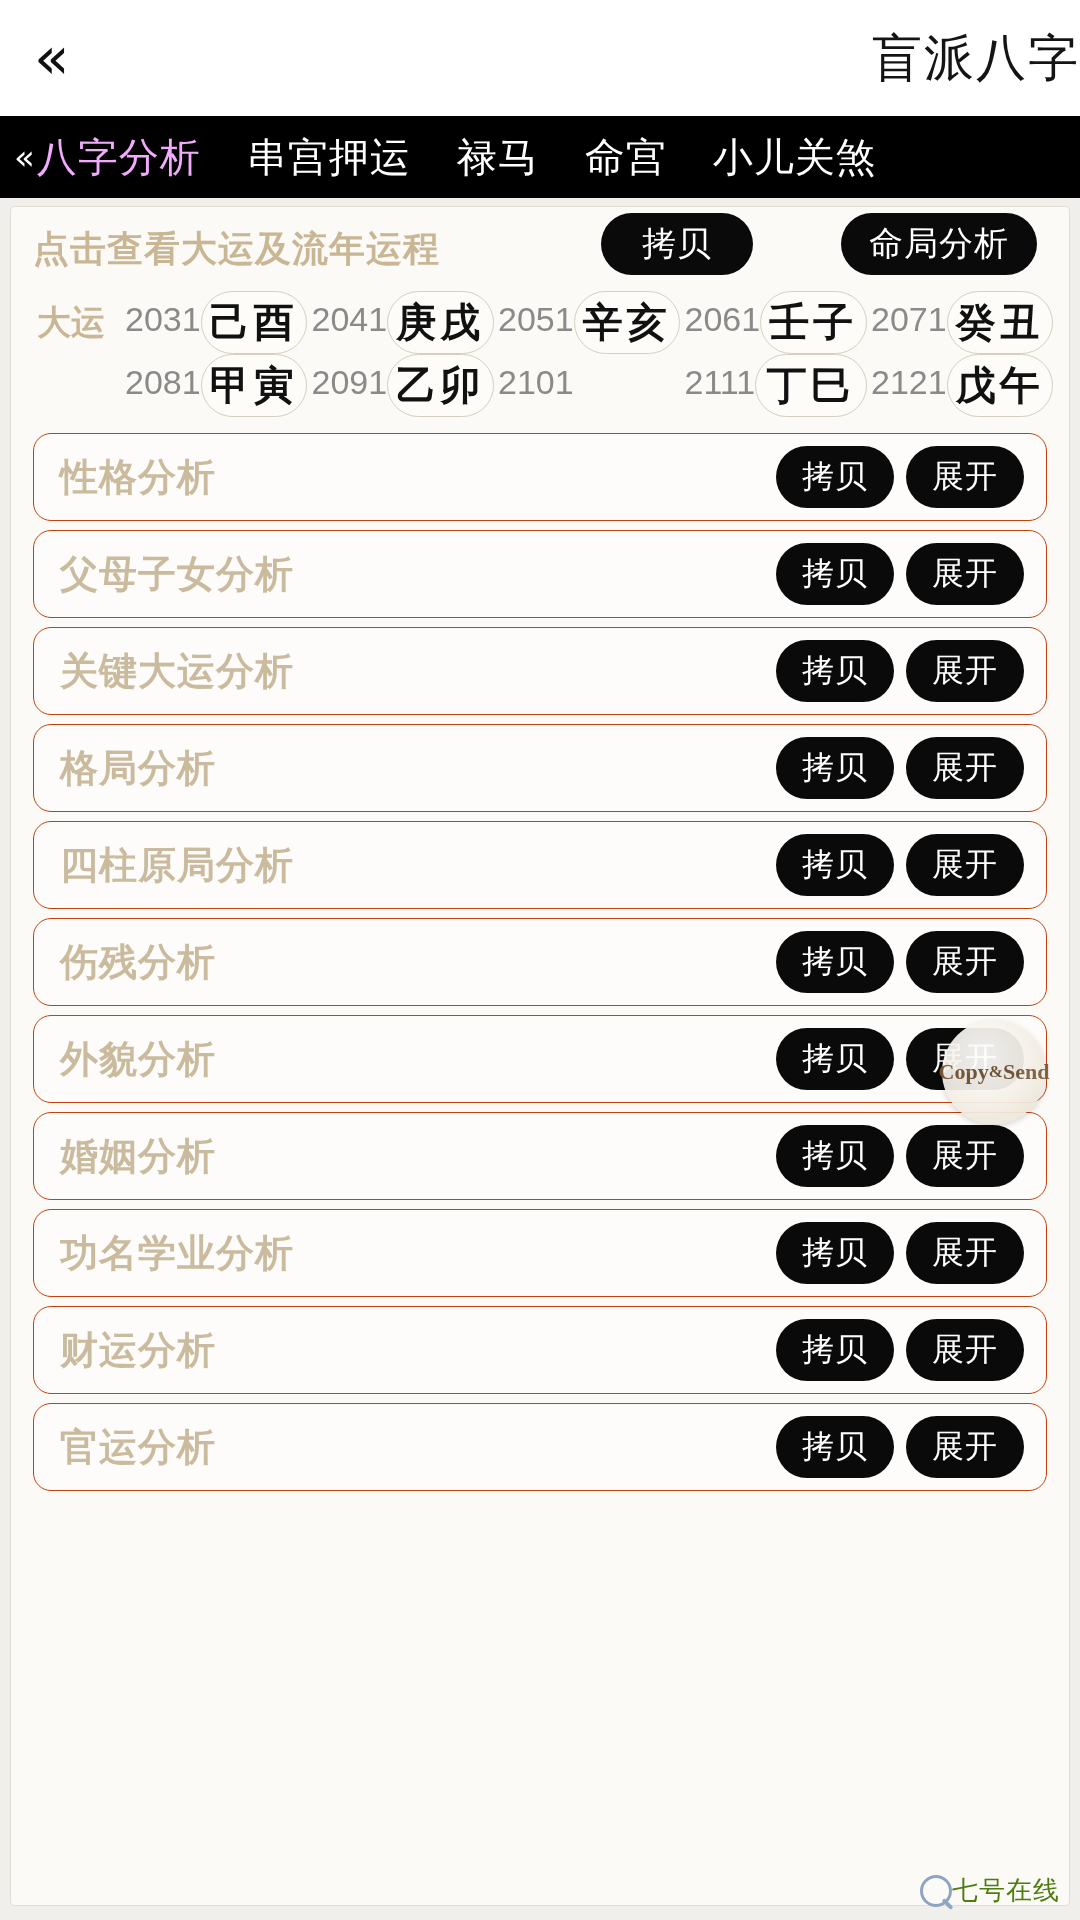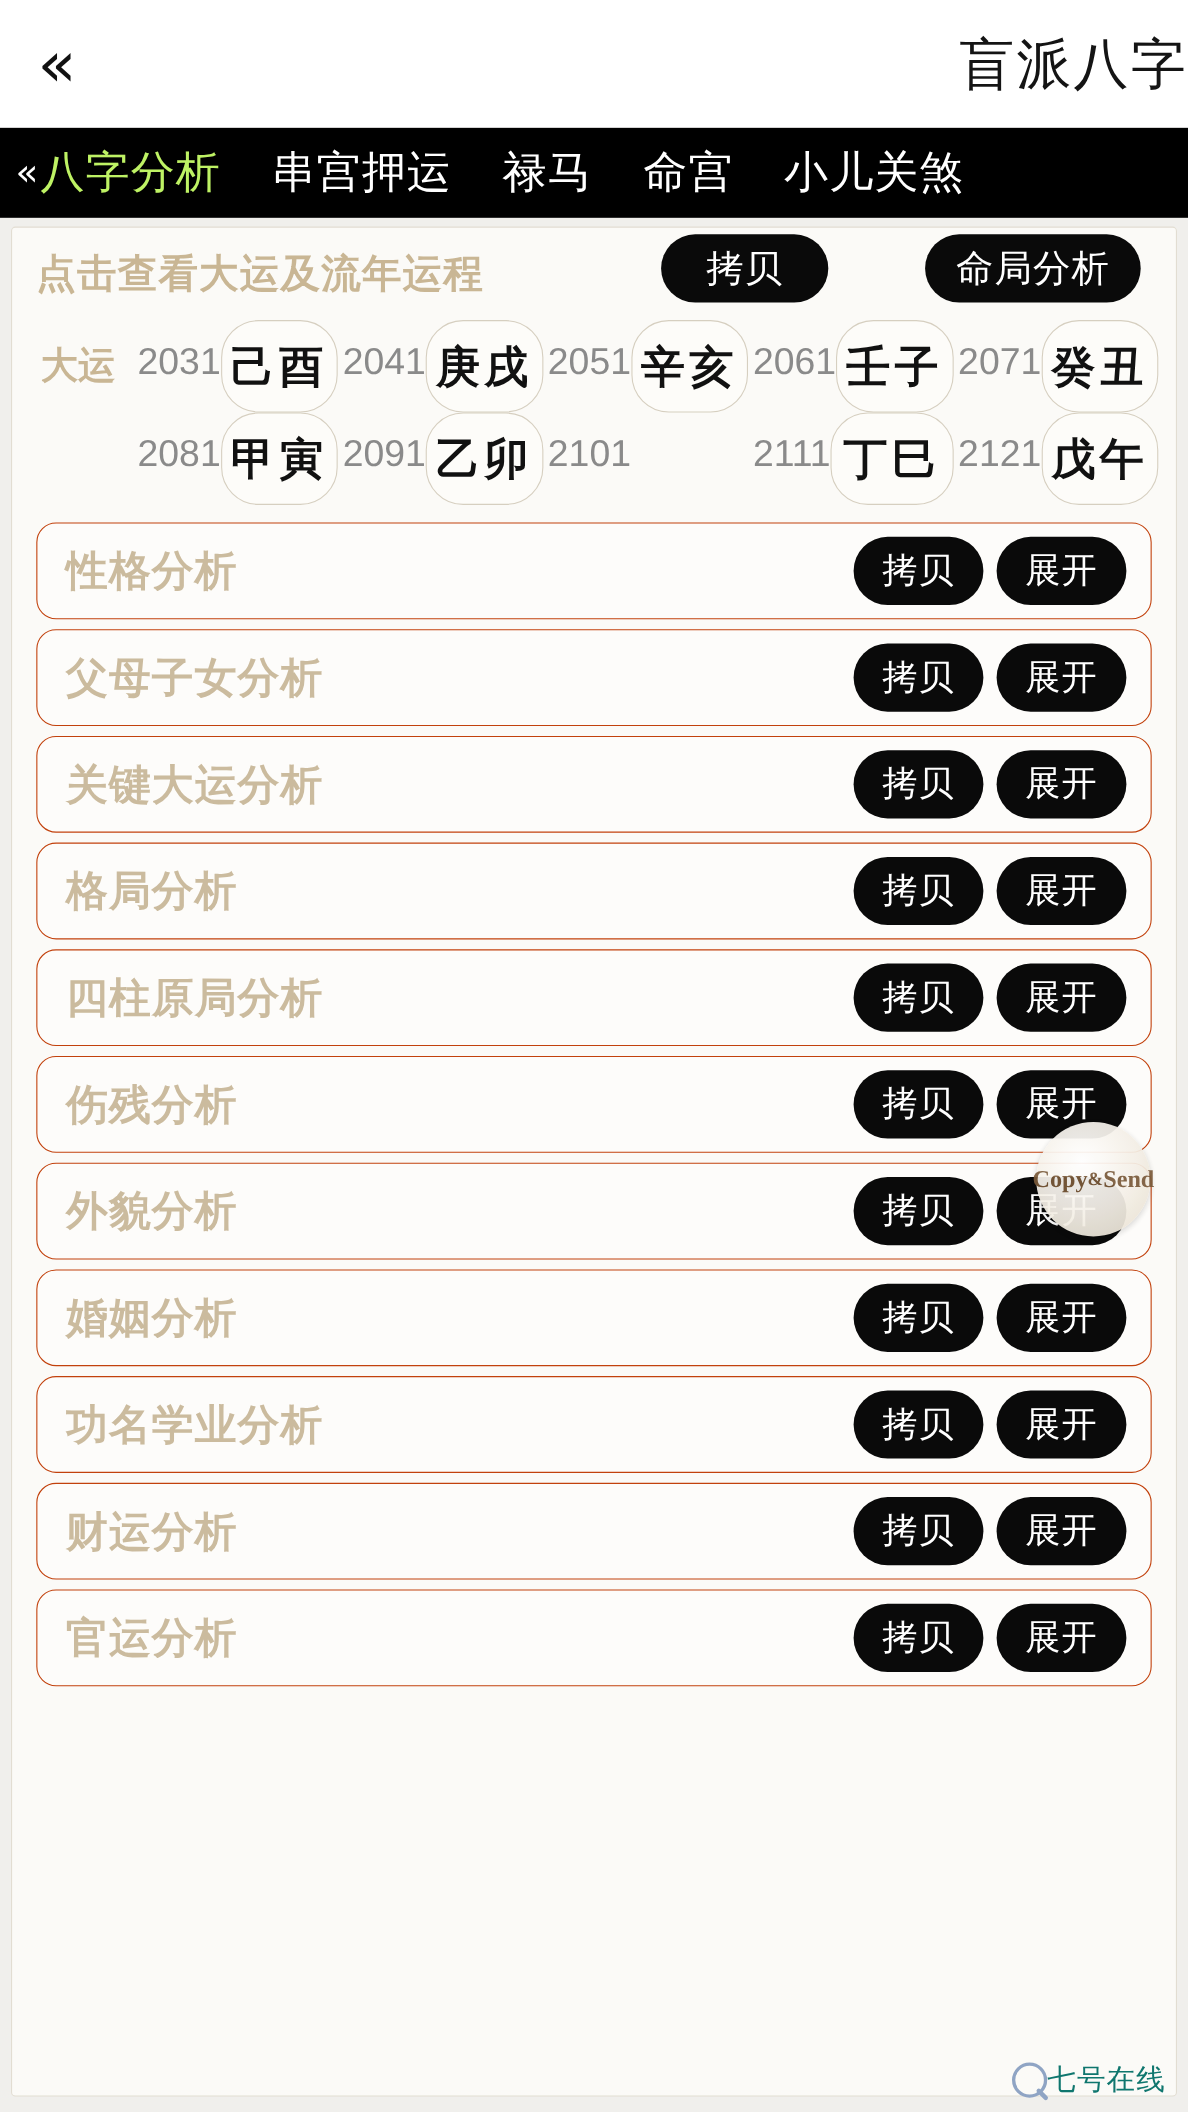--- a/index.html
+++ b/index.html
@@ -35,21 +35,21 @@
   }
   .tab-chevron {
     font-size:34px; color:#ffffff; letter-spacing:-4px;
     margin-right:6px; line-height:1;
     font-family:"DejaVu Sans",sans-serif;
   }
   .tab {
     font-size:40px; color:#ffffff; margin-right:46px;
     line-height:1; letter-spacing:1px; cursor:pointer;
   }
-  .tab.active { color:#bef264; }
+  .tab.active { color:#f0abfc; }
 
   
   .panel {
     position:absolute; left:10px; top:206px;
     width:1060px; height:1700px;
     background:#fbfaf7;
     border:1px solid #e2ddd2;
     border-radius:4px;
     overflow:hidden;
   }
@@ -85,21 +85,21 @@
   .dayun-cols { flex:1; display:flex; justify-content:space-between; }
   .dayun-col {
     display:flex; flex-direction:row; align-items:center;
     width:182px;
   }
   .dayun-year {
     font-size:34px; color:#8a8a8a; line-height:1.15; margin-bottom:6px;
     font-family:"Liberation Sans",sans-serif;
   }
   .dayun-pill {
-    width:150px; height:84px;
+    width:150px; height:63px;
     border:1px solid #d6cfc0; border-radius:34px;
     background:#fdfcf9;
     display:flex; align-items:center; justify-content:center;
     font-size:40px; font-weight:700; color:#111111; letter-spacing:4px;
     cursor:pointer;
   }
   .dayun-row2 { margin-top:0; }
 
   
   .list { padding:6px 22px 0 22px; }
@@ -140,21 +140,21 @@
     line-height:1.05; cursor:pointer; z-index:40; opacity:0.93;
   }
   .copysend .l1 { font-size:22px; font-weight:700; }
   .copysend .l2 { font-size:17px; font-weight:700; }
   .copysend .l3 { font-size:22px; font-weight:700; }
 
   
   .watermark {
     position:absolute; right:20px; bottom:12px;
     display:flex; align-items:center; gap:0;
-    color:#0f766e; font-size:26px; z-index:50;
+    color:#4d7c0f; font-size:26px; z-index:50;
   }
   .wm-icon {
     width:32px; height:32px; border-radius:50%;
     border:3px solid #8fa4c4; position:relative; flex:0 0 32px;
   }
   .wm-icon::after {
     content:""; position:absolute; right:-5px; bottom:-2px;
     width:13px; height:4px; background:#8fa4c4;
     transform:rotate(45deg); border-radius:2px;
   }

